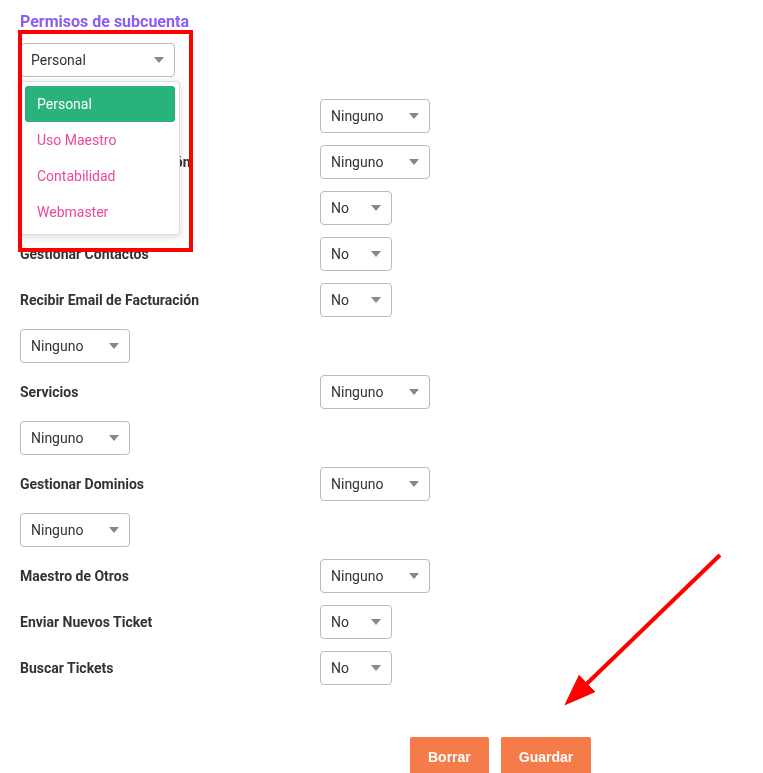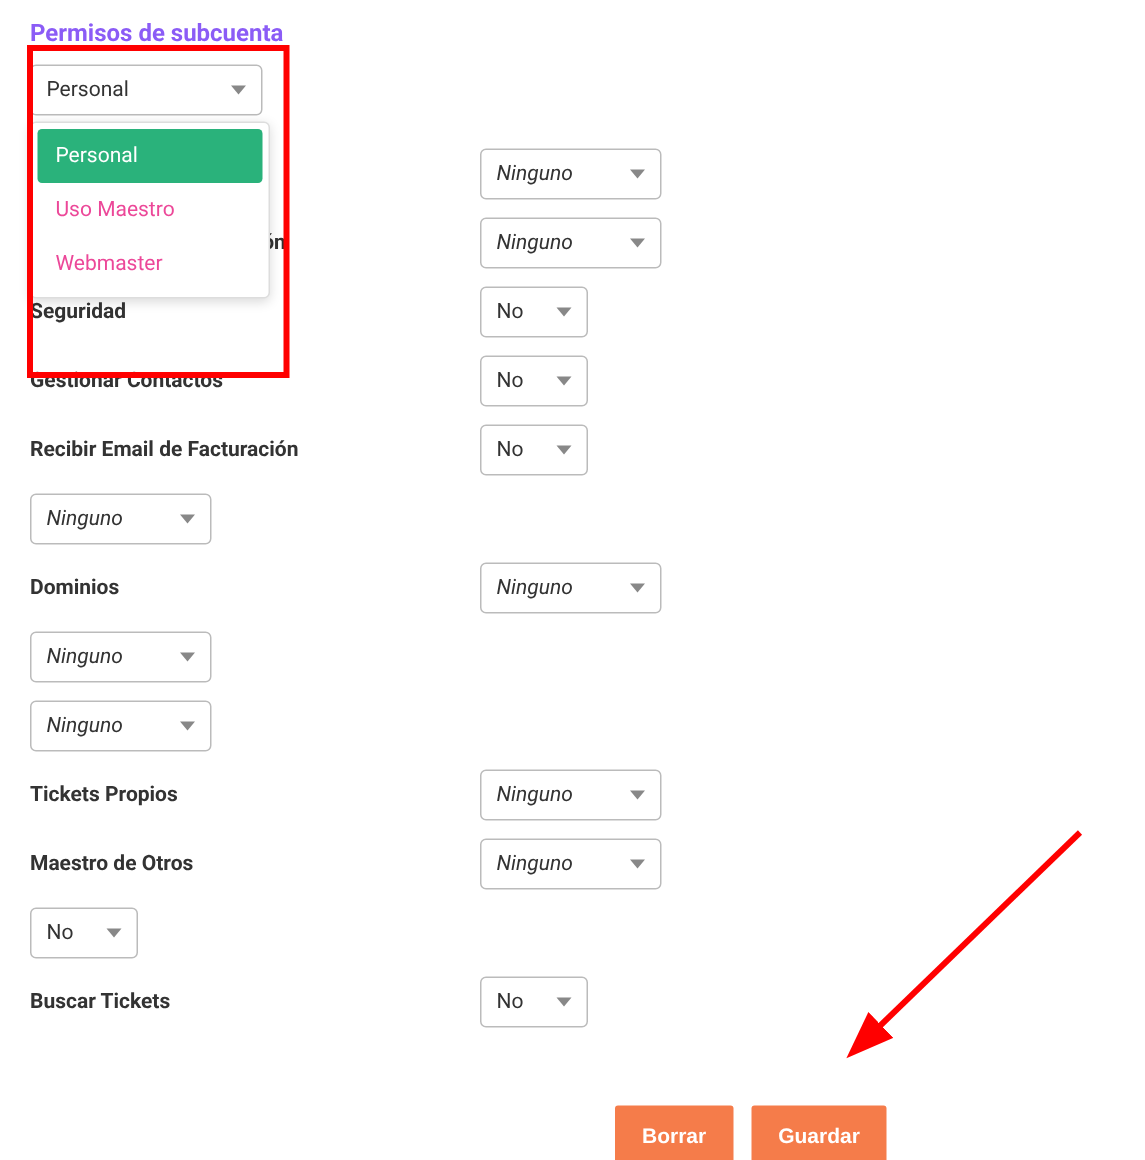--- a/index.html
+++ b/index.html
@@ -96,21 +96,21 @@
       border: 1px solid #bbb;
       border-radius: 4px;
       height: 34px;
       display: flex;
       align-items: center;
       justify-content: space-between;
       padding: 0 10px;
       cursor: pointer;
       background: #fff;
     }
-    .row-select.w-wide { width: 121px; font-style: italic; }
+    .row-select.w-wide { width: 110px; }
     .row-select.w-narrow { width: 72px; }
     .row-select .sel-text {
       font-size: 14px;
       color: #333;
     }
     .row-select .chev {
       width: 0; height: 0;
       border-left: 5px solid transparent;
       border-right: 5px solid transparent;
       border-top: 6px solid #888;
@@ -145,20 +145,21 @@
 <div class="section-title">Permisos de subcuenta</div>
 
 <div class="main-select-wrap">
   <div class="custom-select">
     <span class="sel-text">Personal</span>
     <span class="chev"></span>
   </div>
   <div class="dropdown-list" id="dropdown-list">
       <div class="dropdown-item selected">Personal</div>
       <div class="dropdown-item">Uso Maestro</div>
+      <div class="dropdown-item">Contabilidad</div>
       <div class="dropdown-item">Webmaster</div>
     </div>
 </div>
 
 <div class="highlight-box"></div>
 
 <div class="form-rows" id="form-rows">
     <div class="form-row">
       <div class="row-label">Perfil</div>
       <div class="row-select w-wide">
@@ -194,53 +195,54 @@
         <span class="chev"></span>
       </div>
     </div>
     <div class="form-row">
       <div class="row-select w-wide">
         <span class="sel-text">Ninguno</span>
         <span class="chev"></span>
       </div>
     </div>
     <div class="form-row">
-      <div class="row-label">Dominios</div>
-      <div class="row-select w-wide">
-        <span class="sel-text">Ninguno</span>
-        <span class="chev"></span>
-      </div>
-    </div>
-    <div class="form-row">
-      <div class="row-select w-wide">
-        <span class="sel-text">Ninguno</span>
-        <span class="chev"></span>
-      </div>
-    </div>
-    <div class="form-row">
-      <div class="row-select w-wide">
-        <span class="sel-text">Ninguno</span>
-        <span class="chev"></span>
-      </div>
-    </div>
-    <div class="form-row">
-      <div class="row-label">Tickets Propios</div>
+      <div class="row-label">Servicios</div>
+      <div class="row-select w-wide">
+        <span class="sel-text">Ninguno</span>
+        <span class="chev"></span>
+      </div>
+    </div>
+    <div class="form-row">
+      <div class="row-select w-wide">
+        <span class="sel-text">Ninguno</span>
+        <span class="chev"></span>
+      </div>
+    </div>
+    <div class="form-row">
+      <div class="row-label">Gestionar Dominios</div>
+      <div class="row-select w-wide">
+        <span class="sel-text">Ninguno</span>
+        <span class="chev"></span>
+      </div>
+    </div>
+    <div class="form-row">
       <div class="row-select w-wide">
         <span class="sel-text">Ninguno</span>
         <span class="chev"></span>
       </div>
     </div>
     <div class="form-row">
       <div class="row-label">Maestro de Otros</div>
       <div class="row-select w-wide">
         <span class="sel-text">Ninguno</span>
         <span class="chev"></span>
       </div>
     </div>
     <div class="form-row">
+      <div class="row-label">Enviar Nuevos Ticket</div>
       <div class="row-select w-narrow">
         <span class="sel-text">No</span>
         <span class="chev"></span>
       </div>
     </div>
     <div class="form-row">
       <div class="row-label">Buscar Tickets</div>
       <div class="row-select w-narrow">
         <span class="sel-text">No</span>
         <span class="chev"></span>

